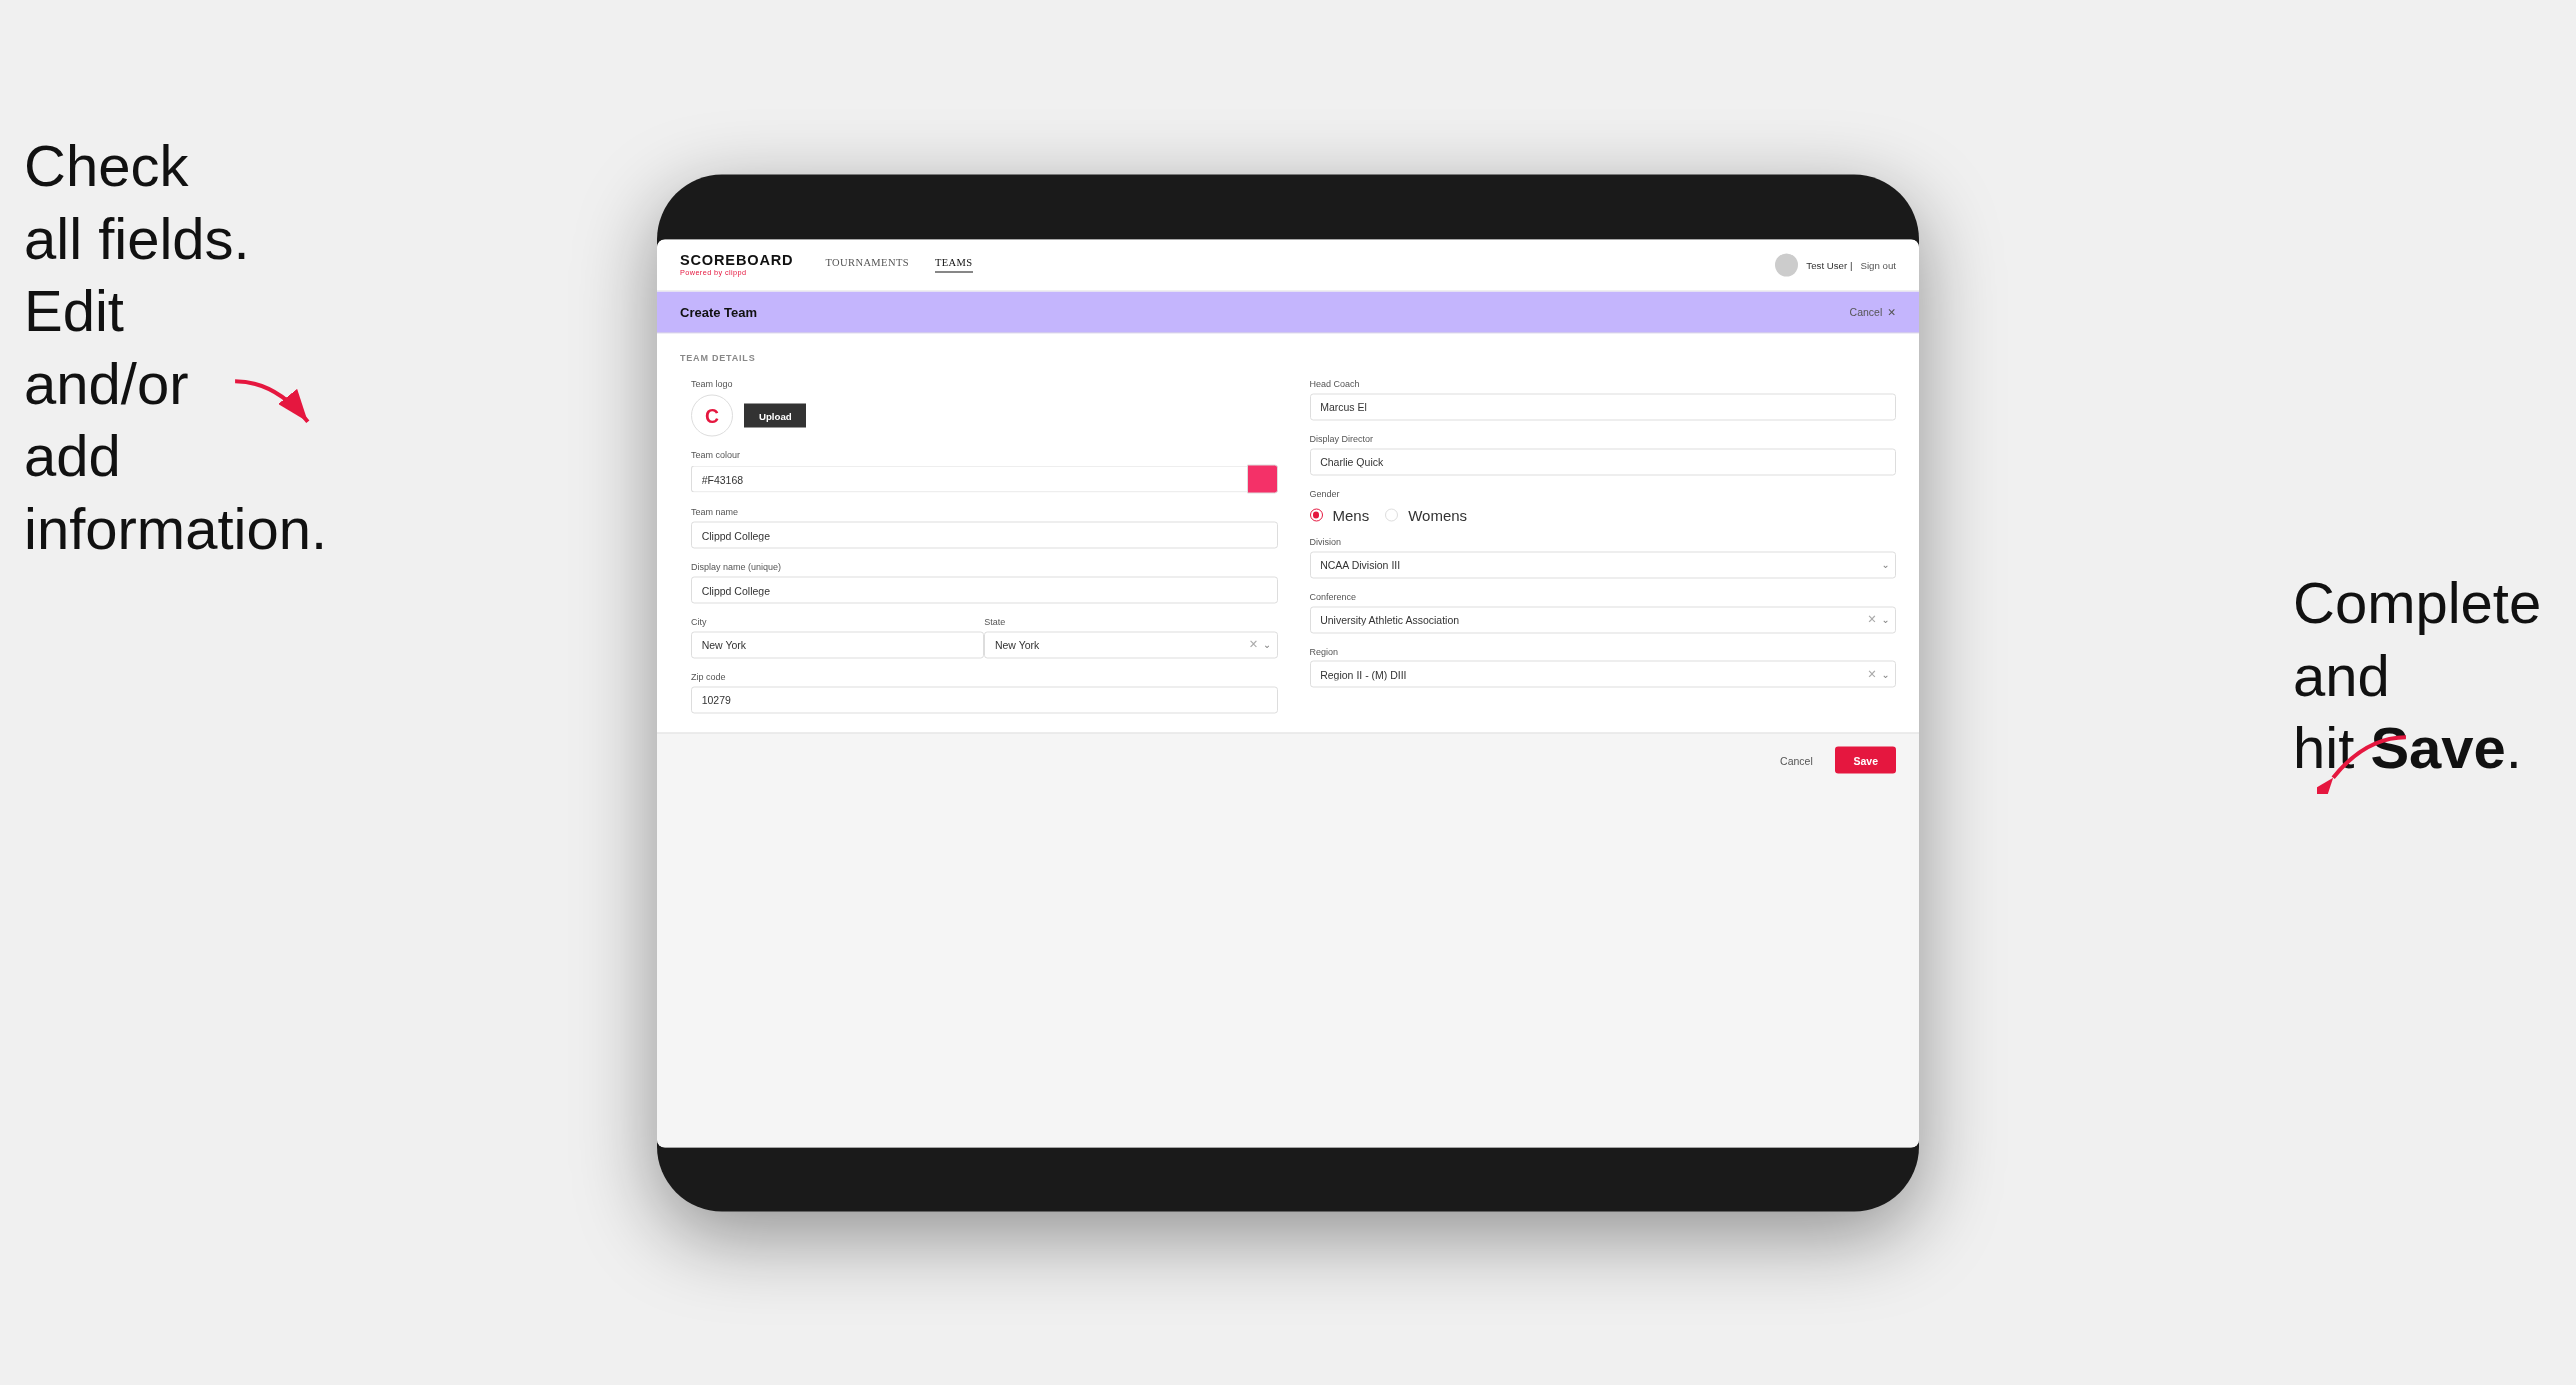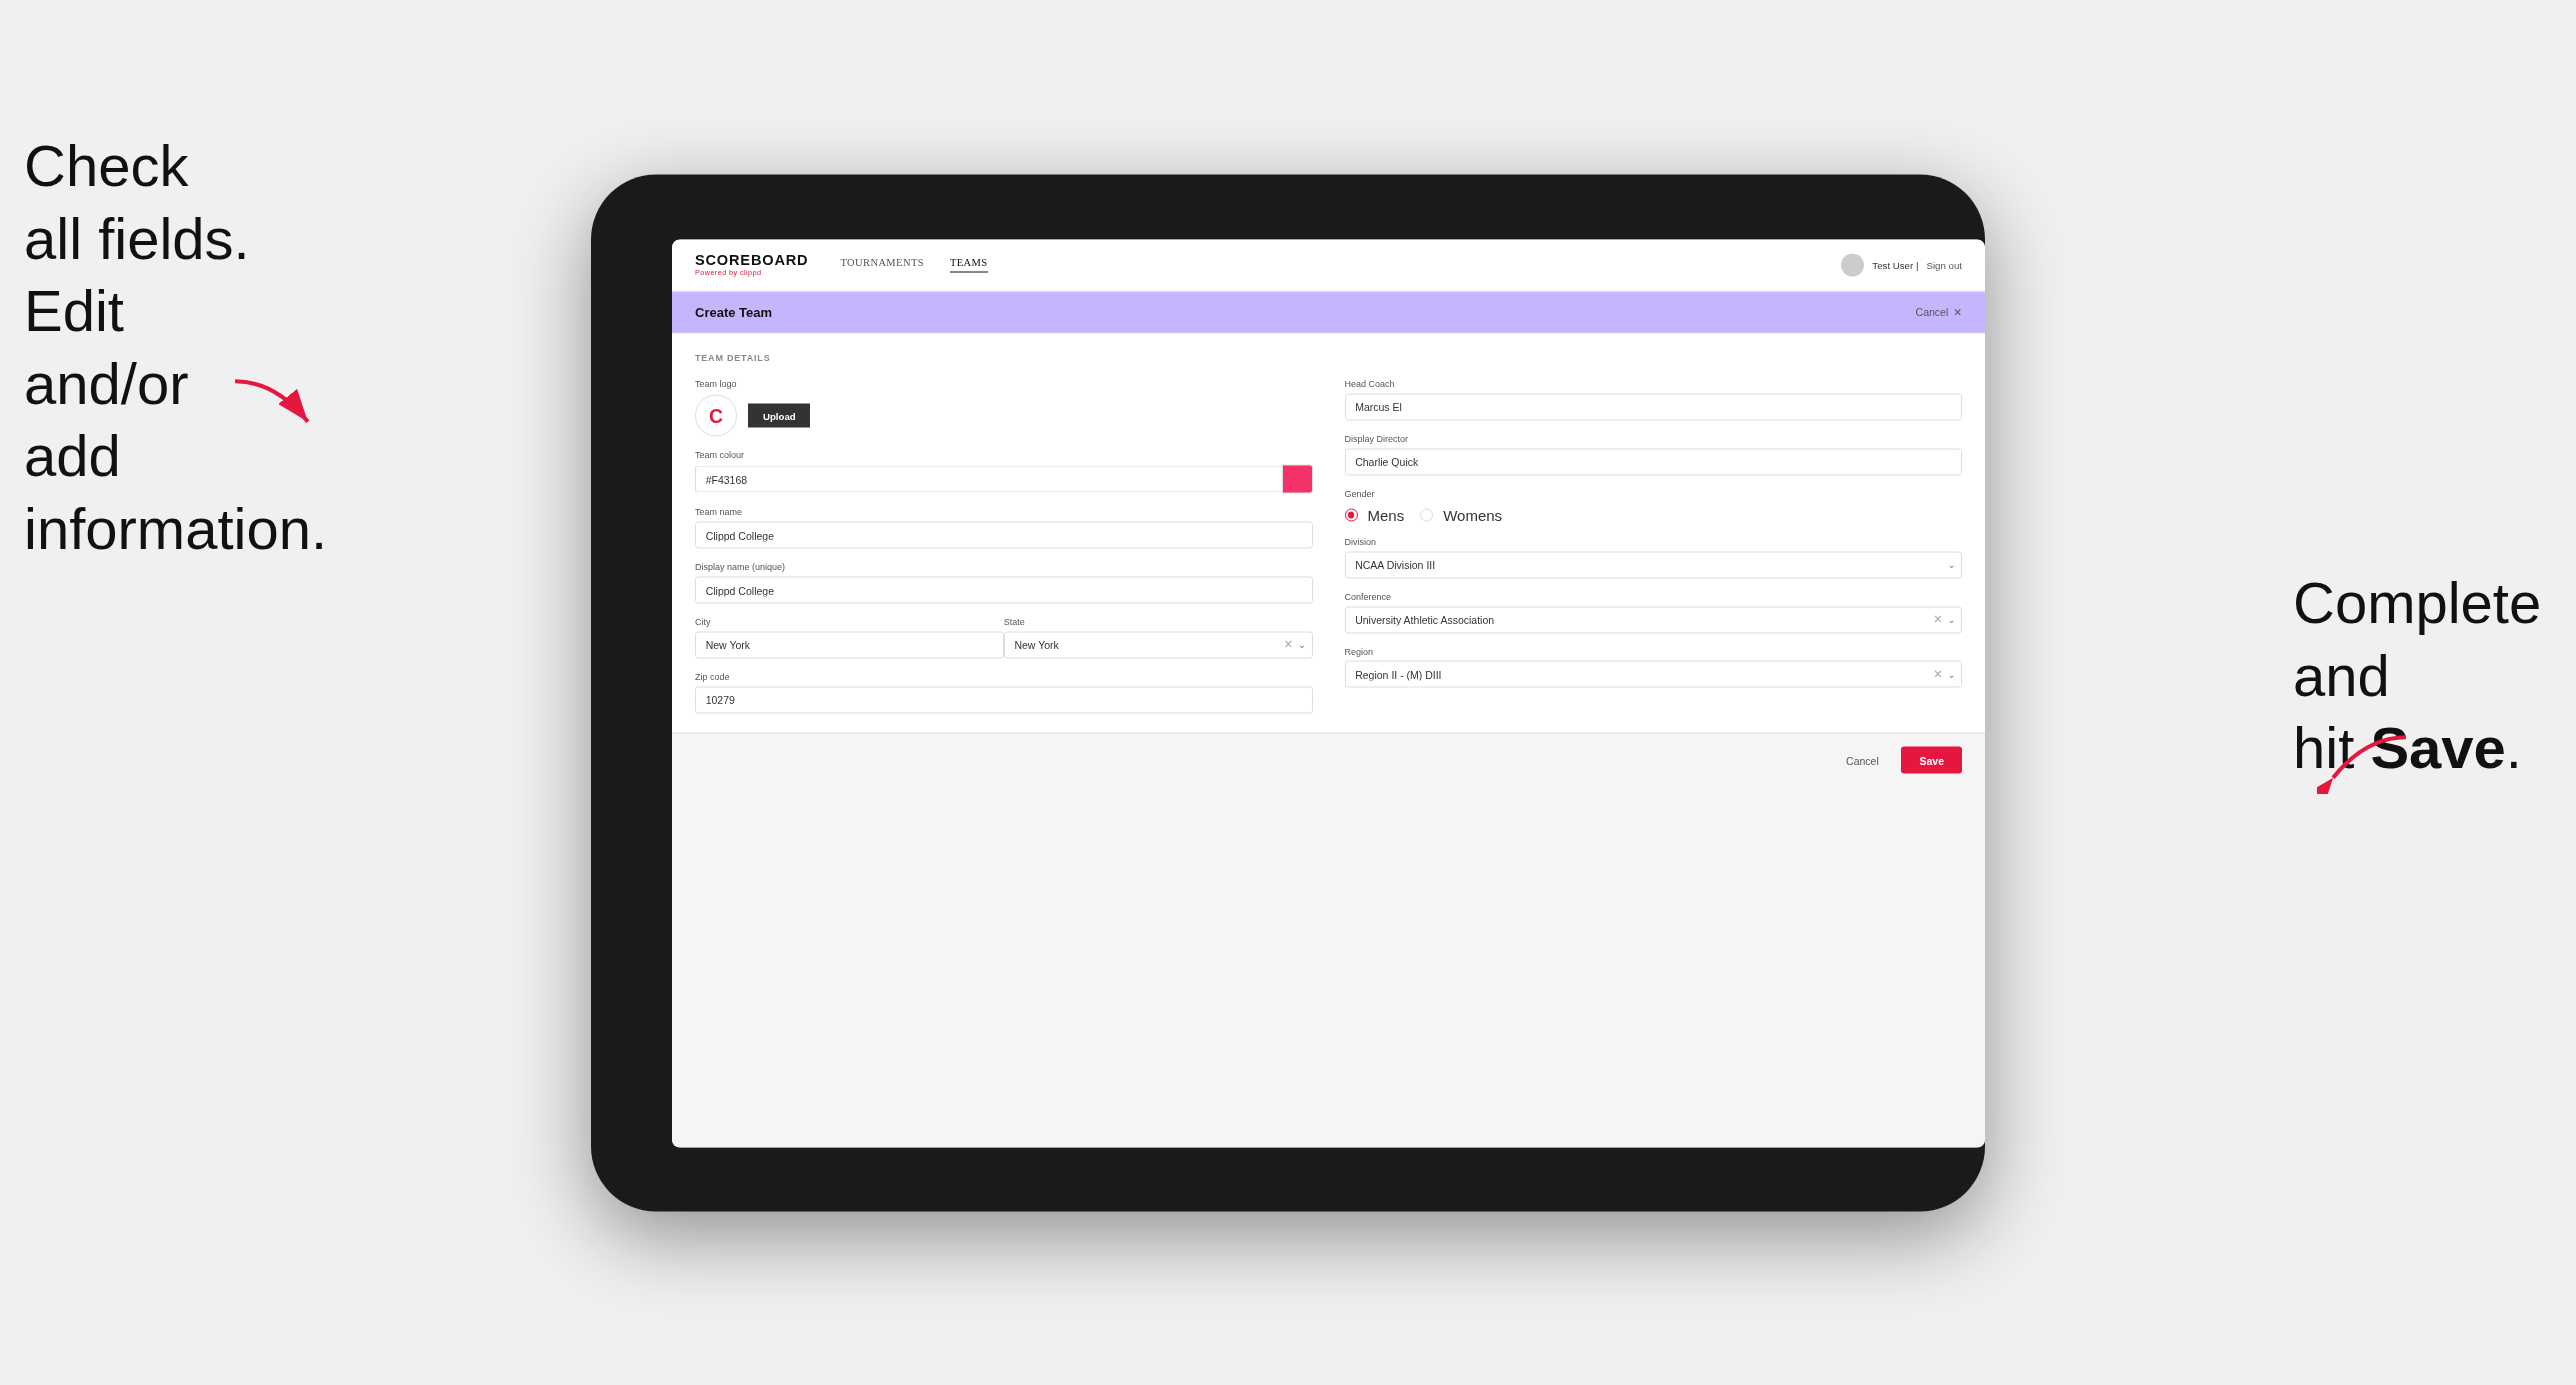--- a/index.html
+++ b/index.html
@@ -52,28 +52,28 @@
       width: 97px;
       height: 65px;
     }
 
     
     .tablet-frame {
       position: absolute;
       left: 50%;
       top: 50%;
       transform: translate(-50%, -50%);
-      width: 1394px;
+      width: 1262px;
       height: 1037px;
       background: #1a1a1a;
       border-radius: 65px;
       box-shadow: 0 24px 81px rgba(0,0,0,0.4);
       display: flex;
       align-items: center;
-      justify-content: flex-end;
+      justify-content: flex-start;
     }
 
     .tablet-screen {
       width: 1313px;
       height: 908px;
       background: #f5f5f5;
       border-radius: 8px;
       overflow: hidden;
       display: flex;
       flex-direction: column;
@@ -202,20 +202,21 @@
       color: #888;
       letter-spacing: 0.8px;
       text-transform: uppercase;
       margin-bottom: 16px;
     }
 
     .form-grid {
       display: grid;
       grid-template-columns: 1fr 1fr;
       gap: 19.4px 32px;
+      margin-left: 11px;
     }
 
     .form-left, .form-right {
       display: flex;
       flex-direction: column;
       gap: 13px;
     }
 
     .field-group {
       display: flex;

